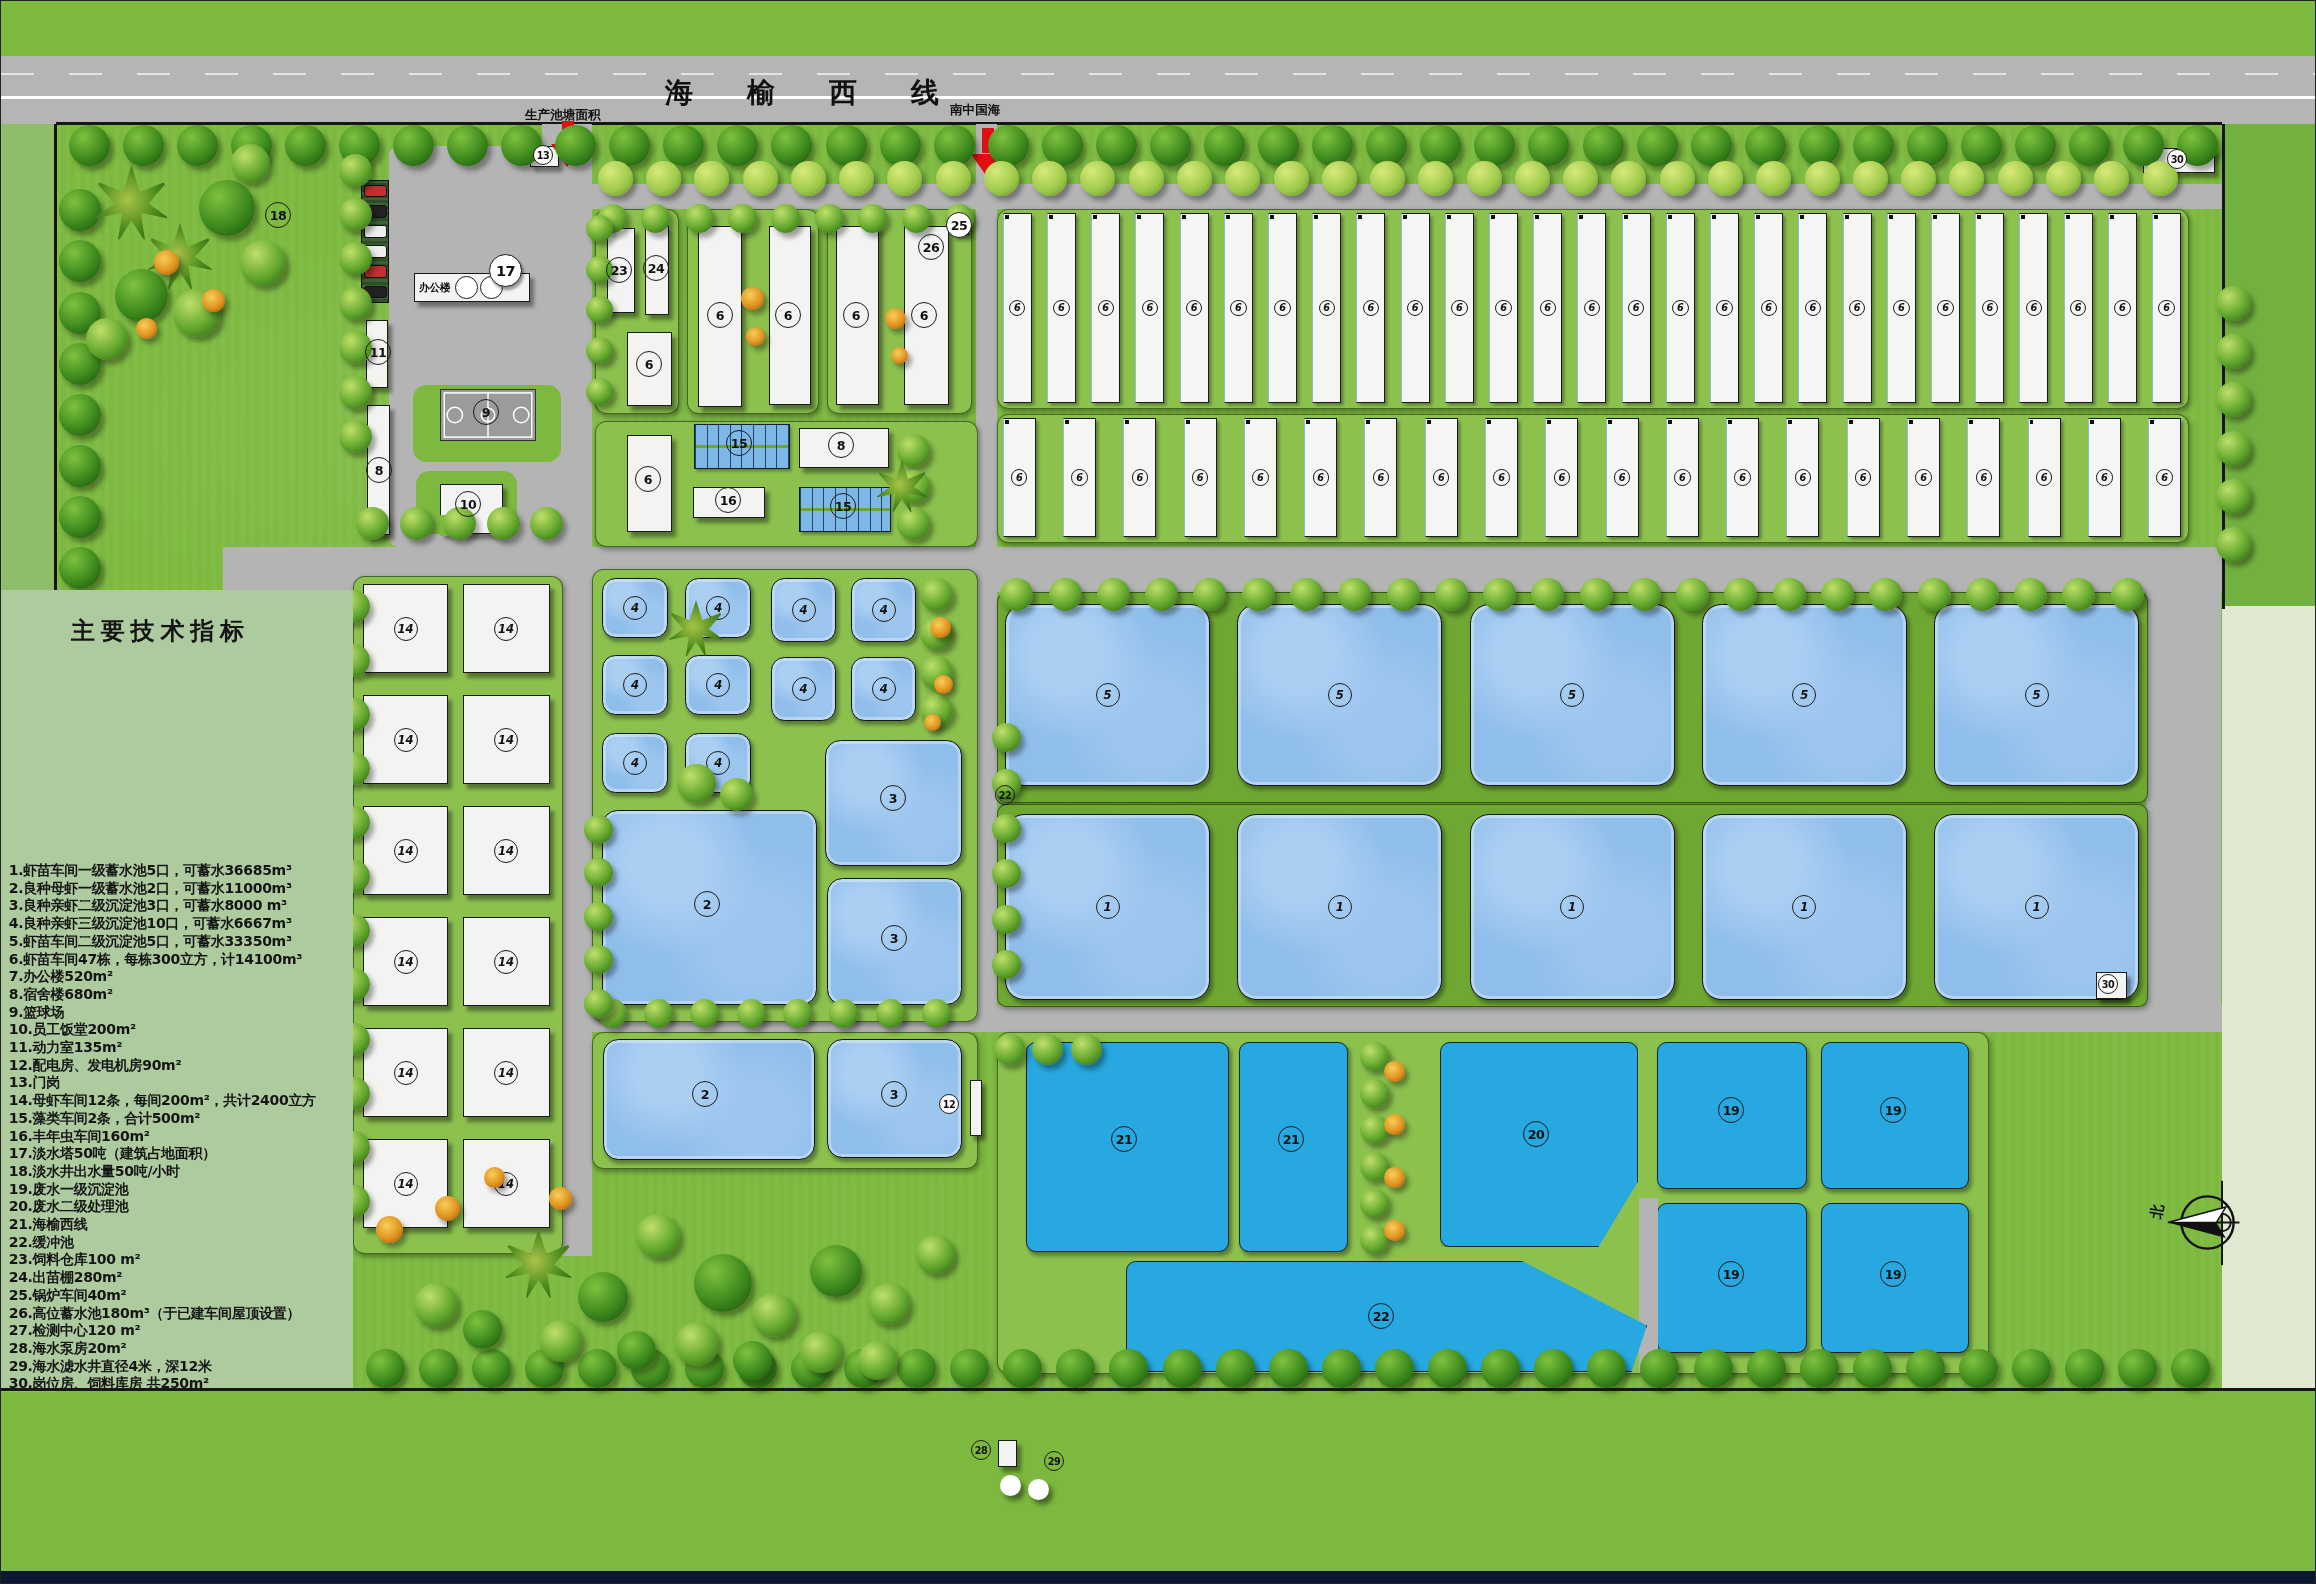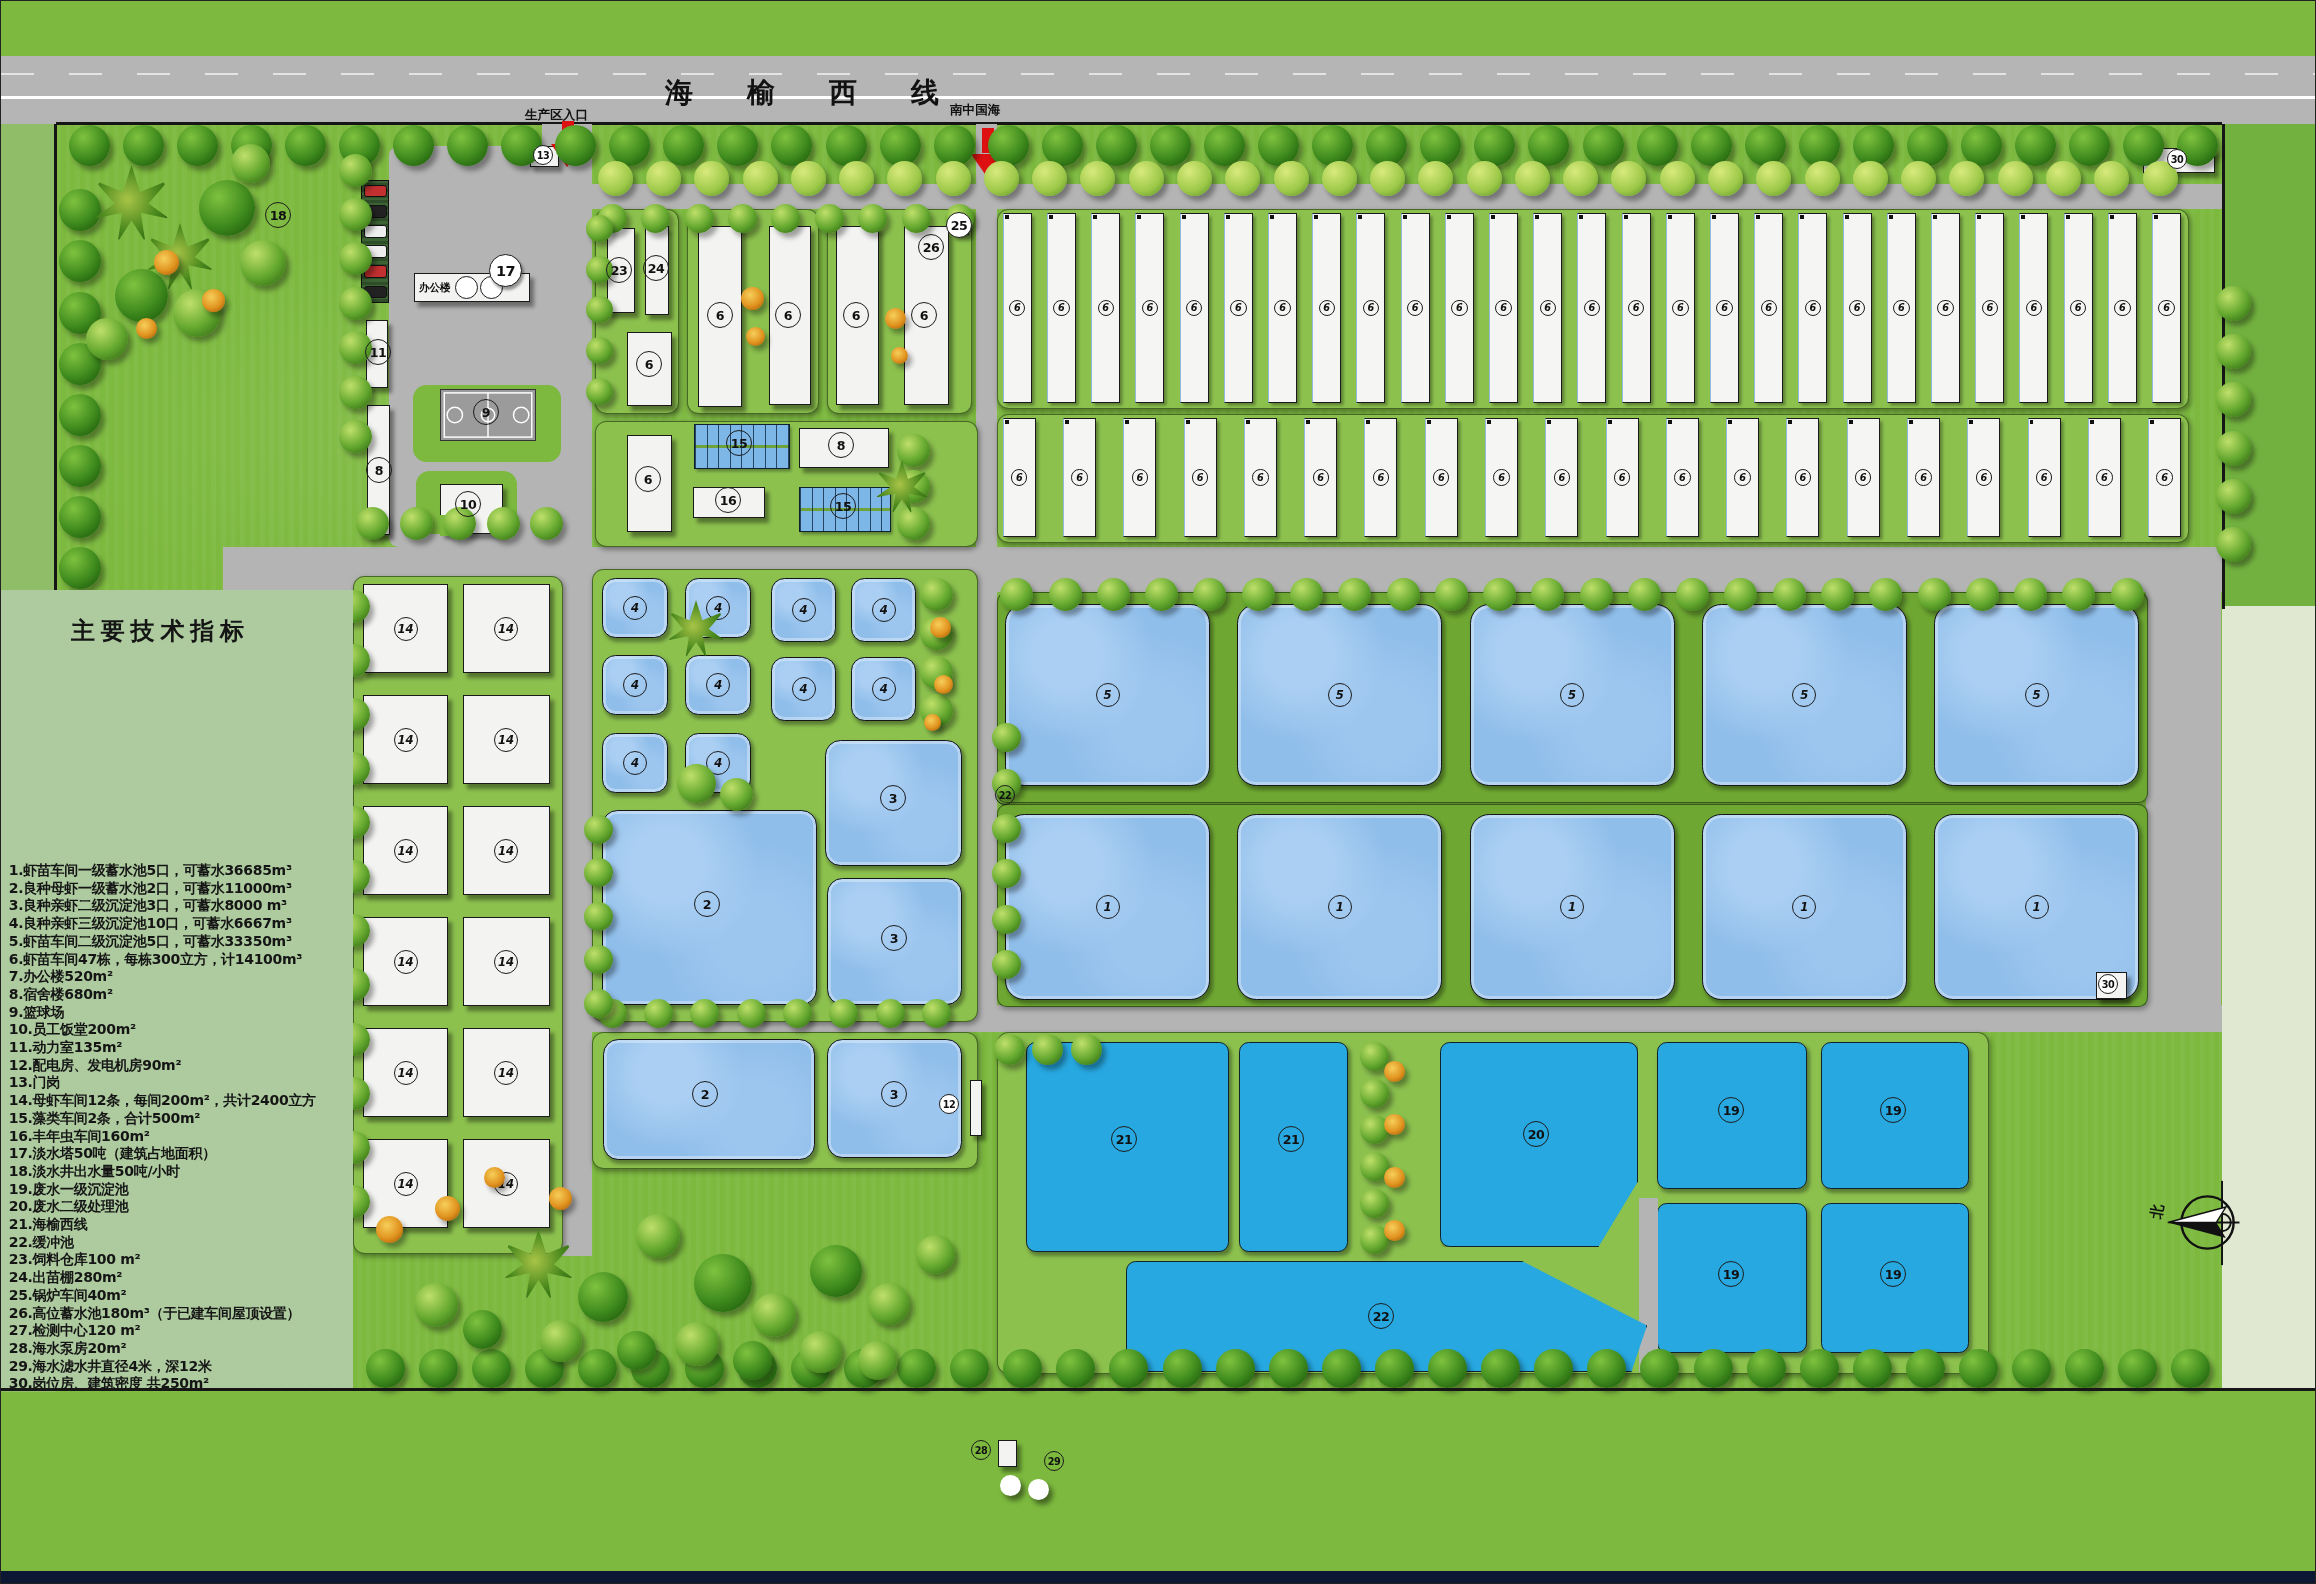--- a/index.html
+++ b/index.html
@@ -467,21 +467,21 @@
   <div class="abs cyan" style="left:1656px;top:1041px;width:150px;height:147px"></div>
   <div class="abs cyan" style="left:1820px;top:1041px;width:148px;height:147px"></div>
   <div class="abs cyan" style="left:1656px;top:1202px;width:150px;height:150px"></div>
   <div class="abs cyan" style="left:1820px;top:1202px;width:148px;height:150px"></div>
   <div class="abs road" style="left:1638px;top:1197px;width:19.3px;height:174px"></div>
   <div class="abs cyan" style="left:1125px;top:1260px;width:521px;height:111px;clip-path:polygon(0 0,76% 0,100% 58%,97% 100%,0 100%)"></div>
 
   <div class="abs bldg thin" style="left:2142px;top:147px;width:72px;height:25px"></div>
   <div class="abs bldg thin" style="left:2095px;top:971px;width:31px;height:27px"></div>
 
-  <div class="abs ent-label" style="left:524px;top:106px">生产区入口</div>
+  <div class="abs ent-label" style="left:524px;top:106px">生产池塘面积</div>
   <div class="abs arr-shaft" style="left:561px;top:120px;height:23px"></div>
   <div class="abs arr-head" style="left:550px;top:143px"></div>
   <div class="abs ent-label" style="left:949px;top:101px">南中国海</div>
   <div class="abs arr-shaft" style="left:981px;top:127px;height:25px"></div>
   <div class="abs arr-head" style="left:970px;top:153px"></div>
 
   <div class="abs" id="tree-layer" style="left:0;top:0;width:2316px;height:1584px;pointer-events:none">
       <i class="t dark" style="left: 68px; top: 124px; width: 41px; height: 41px;"></i>
       <i class="t dark" style="left: 122px; top: 124px; width: 41px; height: 41px;"></i>
       <i class="t dark" style="left: 176px; top: 124px; width: 41px; height: 41px;"></i>
@@ -817,21 +817,21 @@
         <div class="lg"><span class="lg-num">20</span><span class="lg-txt">废水二级处理池</span></div>
         <div class="lg"><span class="lg-num">21</span><span class="lg-txt">海榆西线</span></div>
         <div class="lg"><span class="lg-num">22</span><span class="lg-txt">缓冲池</span></div>
         <div class="lg"><span class="lg-num">23</span><span class="lg-txt">饲料仓库100 m²</span></div>
         <div class="lg"><span class="lg-num">24</span><span class="lg-txt">出苗棚280m²</span></div>
         <div class="lg"><span class="lg-num">25</span><span class="lg-txt">锅炉车间40m²</span></div>
         <div class="lg"><span class="lg-num">26</span><span class="lg-txt">高位蓄水池180m³（于已建车间屋顶设置）</span></div>
         <div class="lg"><span class="lg-num">27</span><span class="lg-txt">检测中心120 m²</span></div>
         <div class="lg"><span class="lg-num">28</span><span class="lg-txt">海水泵房20m²</span></div>
         <div class="lg"><span class="lg-num">29</span><span class="lg-txt">海水滤水井直径4米，深12米</span></div>
-        <div class="lg"><span class="lg-num">30</span><span class="lg-txt">岗位房、建筑密度 共250m²</span></div>
+        <div class="lg"><span class="lg-num">30</span><span class="lg-txt">岗位房、饲料库房 共250m²</span></div>
       </div>
   </div>
 
   <div class="abs" style="left:2161px;top:1176px;width:92px;height:92px">
     <svg width="92" height="92" viewBox="0 0 95 95">
       <line x1="62" y1="4" x2="62" y2="91" stroke="#111" stroke-width="2"></line>
       <line x1="52" y1="47" x2="80" y2="47" stroke="#111" stroke-width="2"></line>
       <circle cx="47" cy="47" r="27" fill="none" stroke="#111" stroke-width="2.5"></circle>
       <circle cx="62" cy="47" r="9" fill="none" stroke="#111" stroke-width="2"></circle>
       <polygon points="6,47 66,31 56,47" fill="#fff" stroke="#111" stroke-width="1.5"></polygon>

